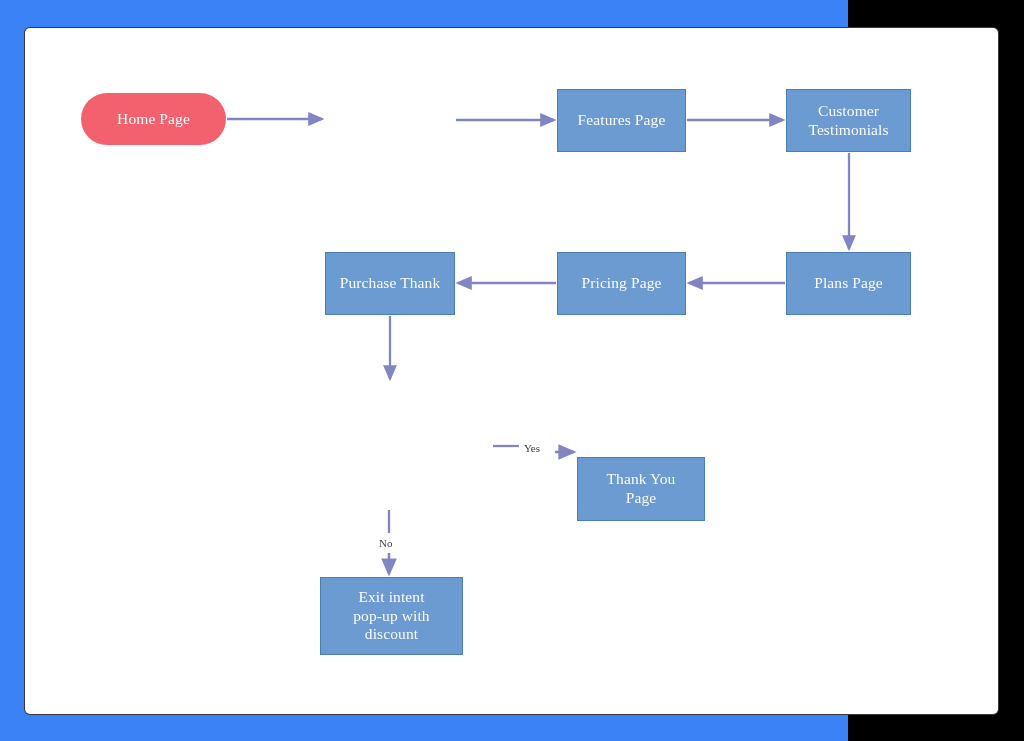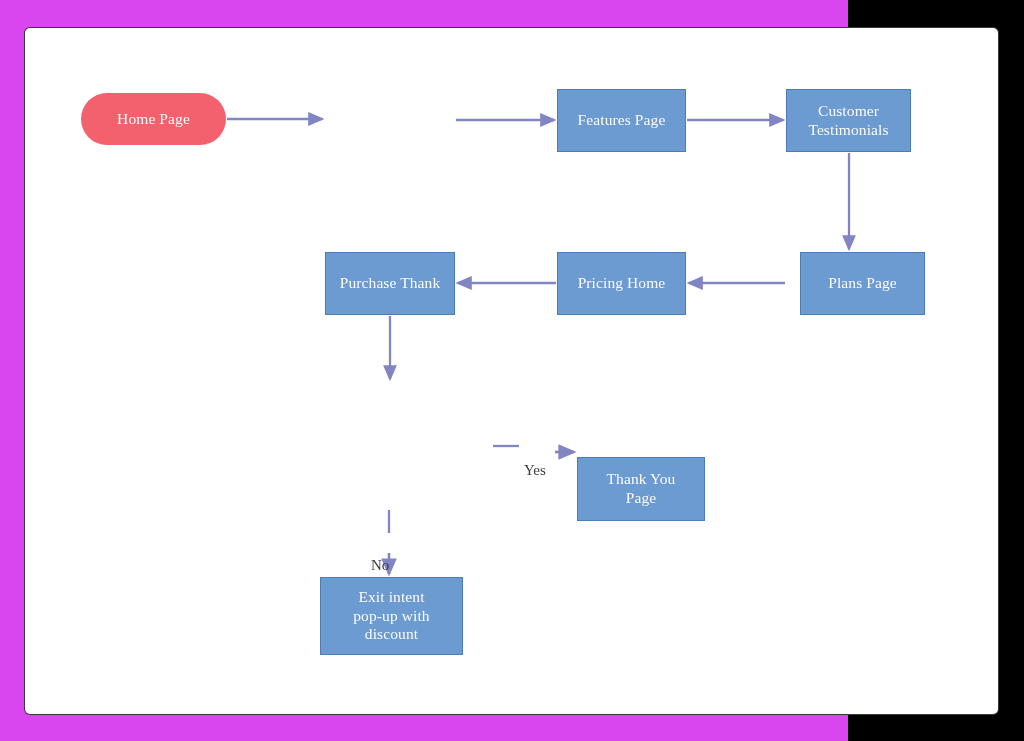--- a/index.html
+++ b/index.html
@@ -11,21 +11,21 @@
   body {
     width: 1024px;
     height: 741px;
     overflow: hidden;
     font-family: "Liberation Serif", "DejaVu Serif", serif;
   }
   #stage {
     position: relative;
     width: 848px;
     height: 741px;
-    background: #d946ef;
+    background: #3b82f6;
   }
   #canvas {
     position: absolute;
     left: 25px;
     top: 28px;
     width: 973px;
     height: 686px;
     background: #ffffff;
     border-radius: 5px;
     box-shadow: 0 0 0 1px #3a3a3a;
@@ -82,24 +82,23 @@
     justify-content: center;
     text-align: center;
     color: #ffffff;
     font-size: 15.5px;
     line-height: 1.25;
     white-space: pre-line;
   }
   .edge-label {
     position: absolute;
     color: #3b3b3b;
-    font-size: 15px;
+    font-size: 11px;
     line-height: 1;
     white-space: nowrap;
-    margin-top: 20px;
   }
 </style>
 </head>
 <body>
 
 <div id="stage">
   <div id="canvas"></div>
 
   <svg id="edges" viewBox="0 0 1024 741" width="1024" height="741" xmlns="http://www.w3.org/2000/svg">
     <defs>
@@ -138,40 +137,40 @@
 
   <div class="node process" style="left:786px; top:89px; width:125px; height:63px;">
     <span style="white-space:pre-line;">Customer
 Testimonials</span>
   </div>
 
   <div class="node process" style="left:557px; top:89px; width:129px; height:63px;">
     <span>Features Page</span>
   </div>
 
-  <div class="node process" style="left:786px; top:252px; width:125px; height:63px;margin-left:14px;">
+  <div class="node process" style="left:786px; top:252px; width:125px; height:63px;">
     <span>Plans Page</span>
   </div>
 
   <div class="node process" style="left:557px; top:252px; width:129px; height:63px;">
-    <span>Pricing Home</span>
+    <span>Pricing Page</span>
   </div>
 
   <div class="node process" style="left:325px; top:252px; width:130px; height:63px;">
     <span>Purchase Thank</span>
   </div>
 
 
   <div class="node process" style="left:577px; top:421px; width:128px; height:64px;margin-top:36px;">
     <span style="white-space:pre-line;">Thank You
 Page</span>
   </div>
 
   <div class="node process" style="left:320px; top:577px; width:143px; height:78px;">
     <span style="white-space:pre-line;">Exit intent
 pop-up with
 discount</span>
   </div>
 
   <div class="edge-label" style="left:524px; top:443px;">Yes</div>
 
-  <div class="edge-label" style="left:371px; top:538px;">No</div>
+  <div class="edge-label" style="left:379px; top:538px;">No</div>
 </div>
 
 </body></html>

